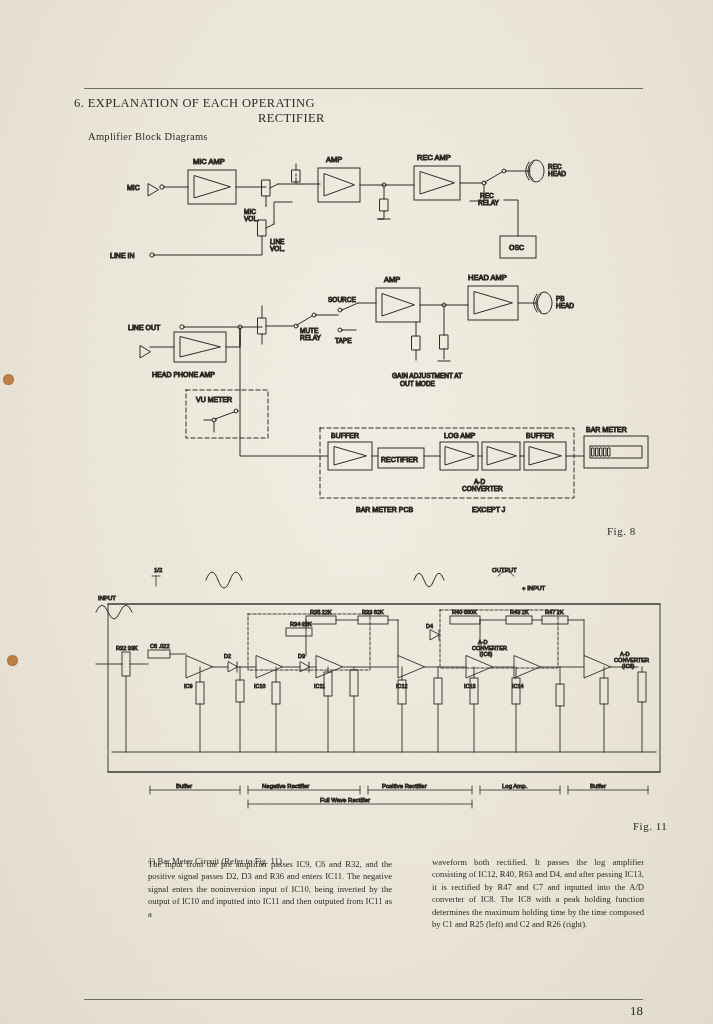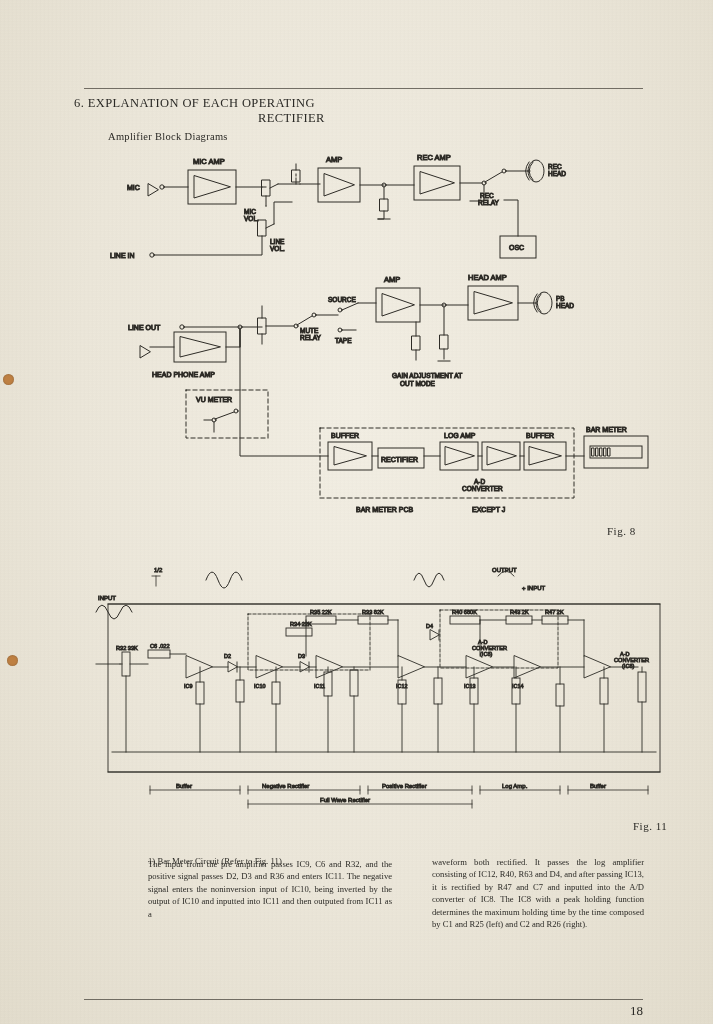--- a/index.html
+++ b/index.html
@@ -41,21 +41,21 @@
 
   h1.section{
     position:absolute;left:74px;top:96px;
     font-size:12.5px;letter-spacing:.4px;font-weight:normal;margin:0;
     font-family:"Liberation Serif",serif;
   }
   .section-l2{
     position:absolute;left:258px;top:111px;font-size:12.5px;letter-spacing:.4px;
   }
   .subtitle{
-    position:absolute;left:108px;top:131px;font-size:10.5px;letter-spacing:.3px;
+    position:absolute;left:88px;top:131px;font-size:10.5px;letter-spacing:.3px;
   }
   .figlabel{
     position:absolute;font-size:11px;letter-spacing:.5px;
   }
   #fig10label{left:607px;top:525px;}
   #fig11label{left:633px;top:820px;}
 
   .pageno{
     position:absolute;right:70px;top:1003px;font-size:13px;
   }

